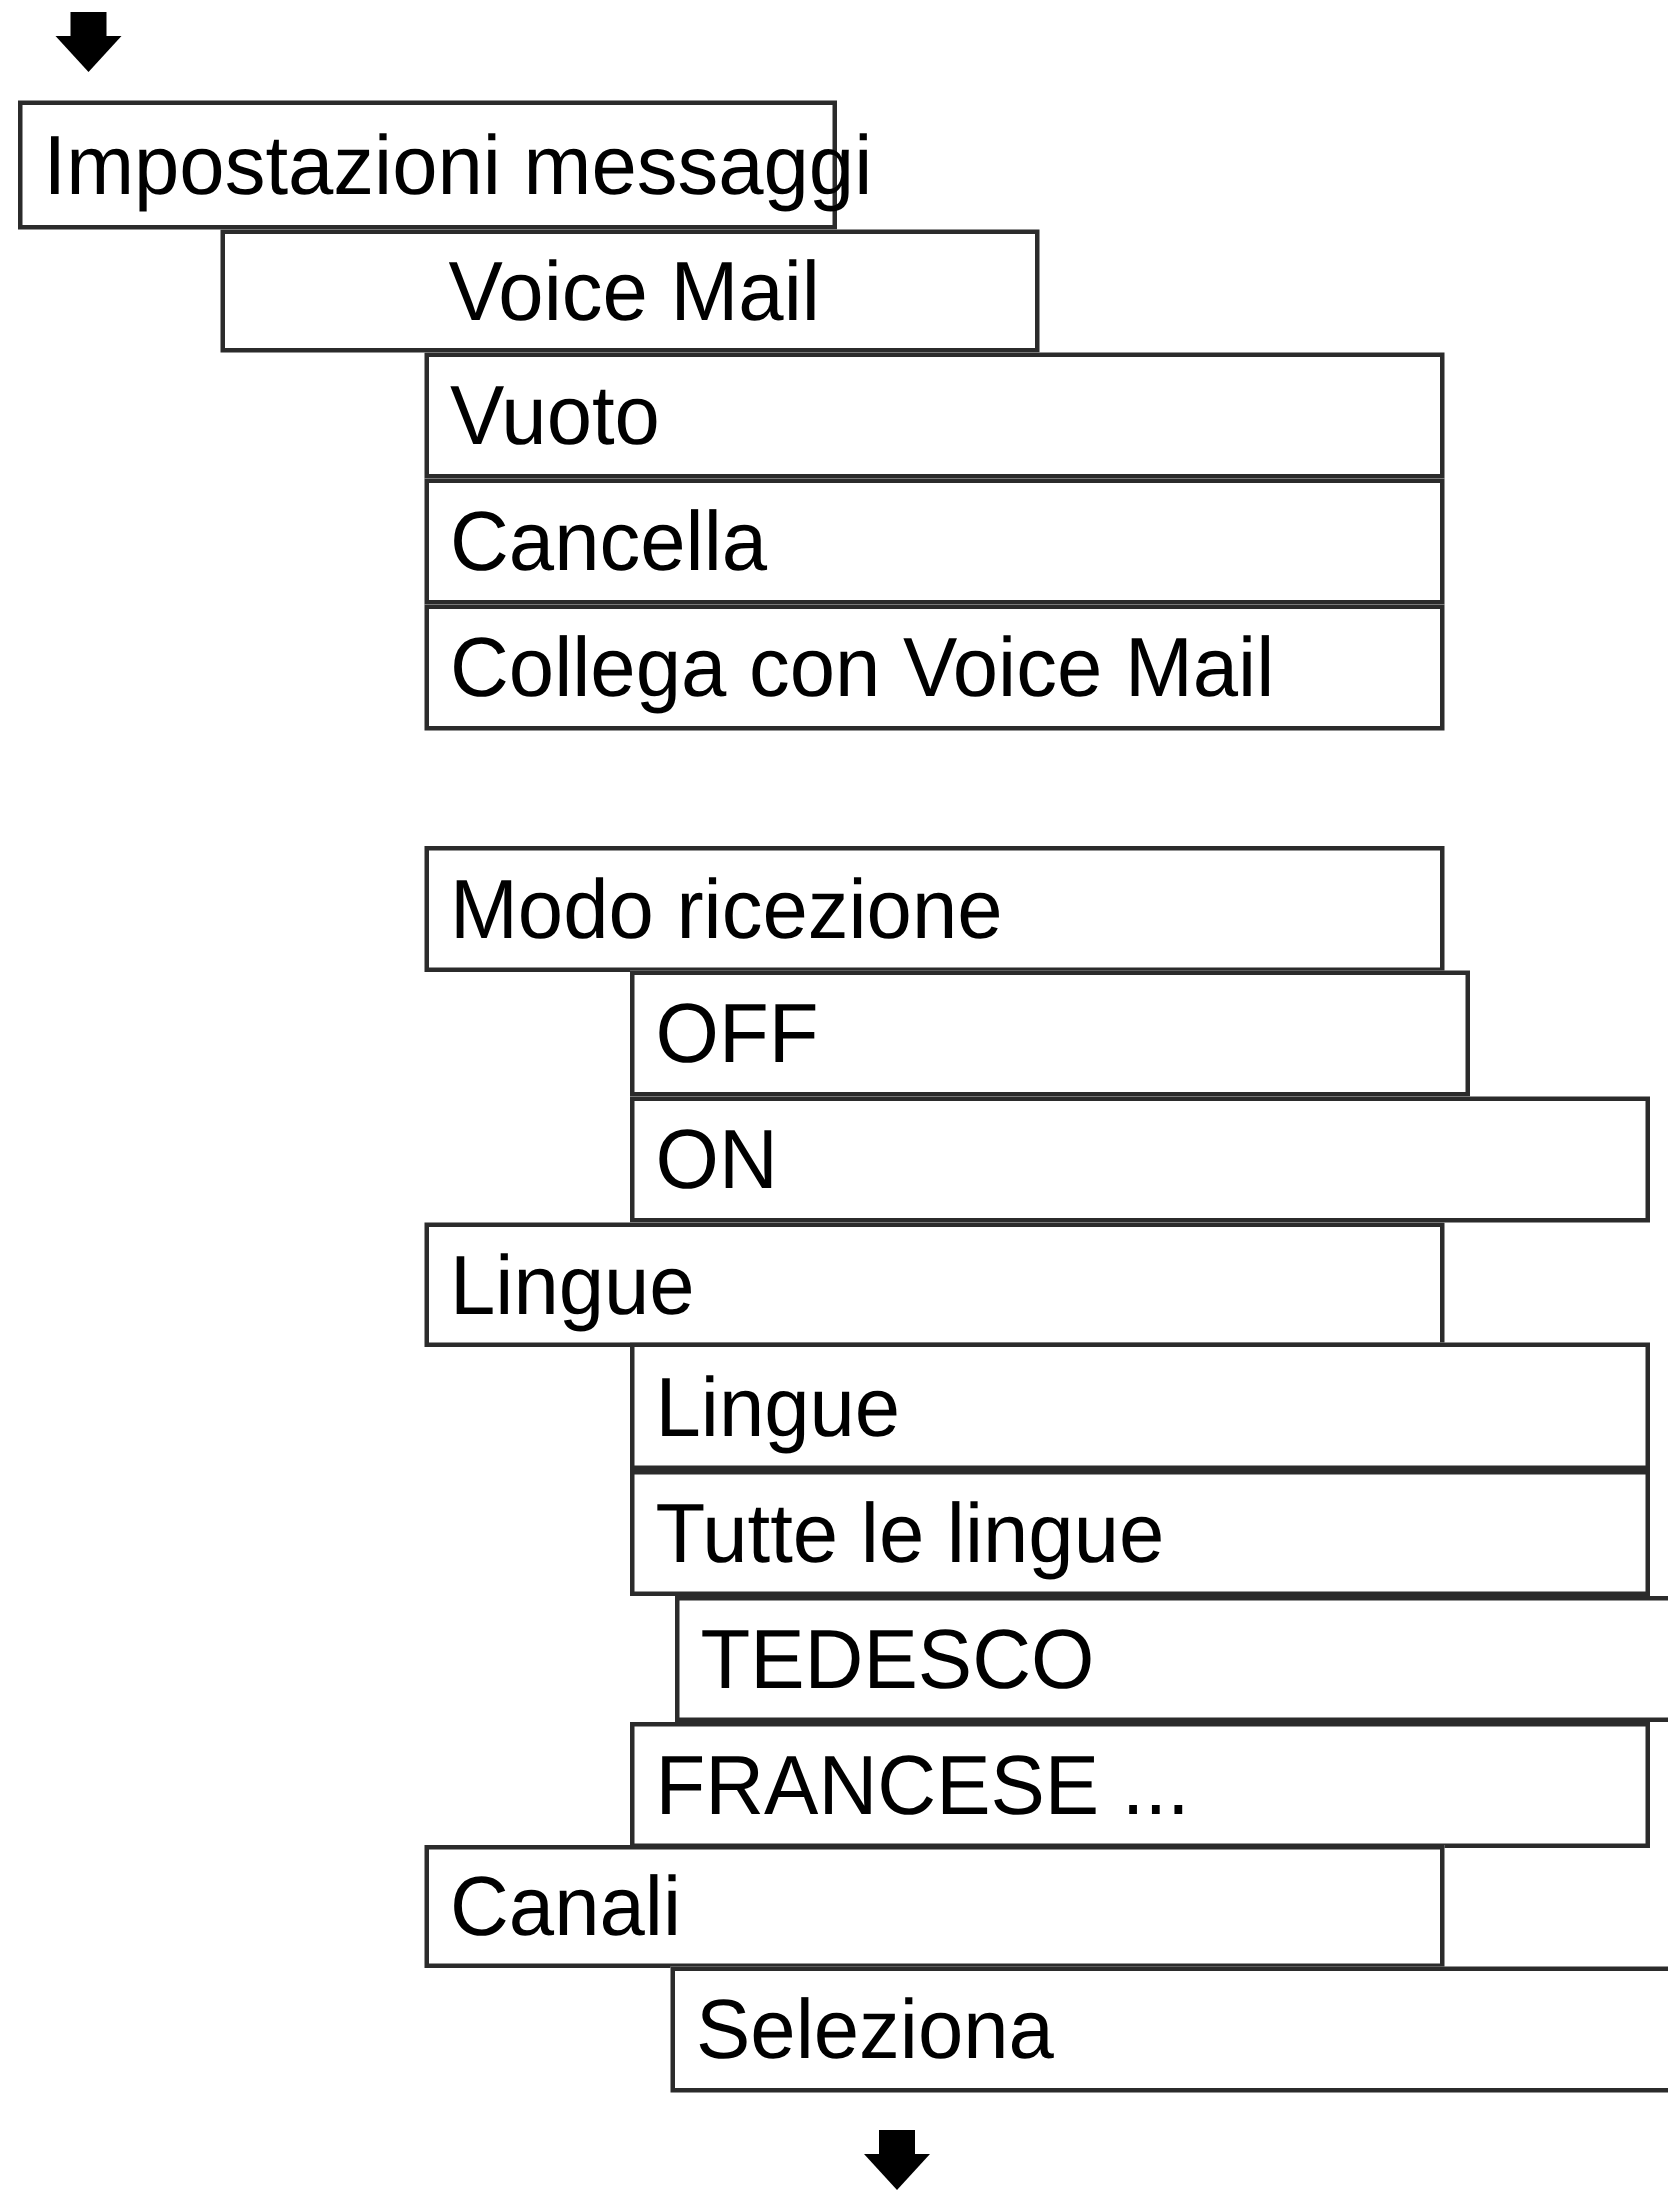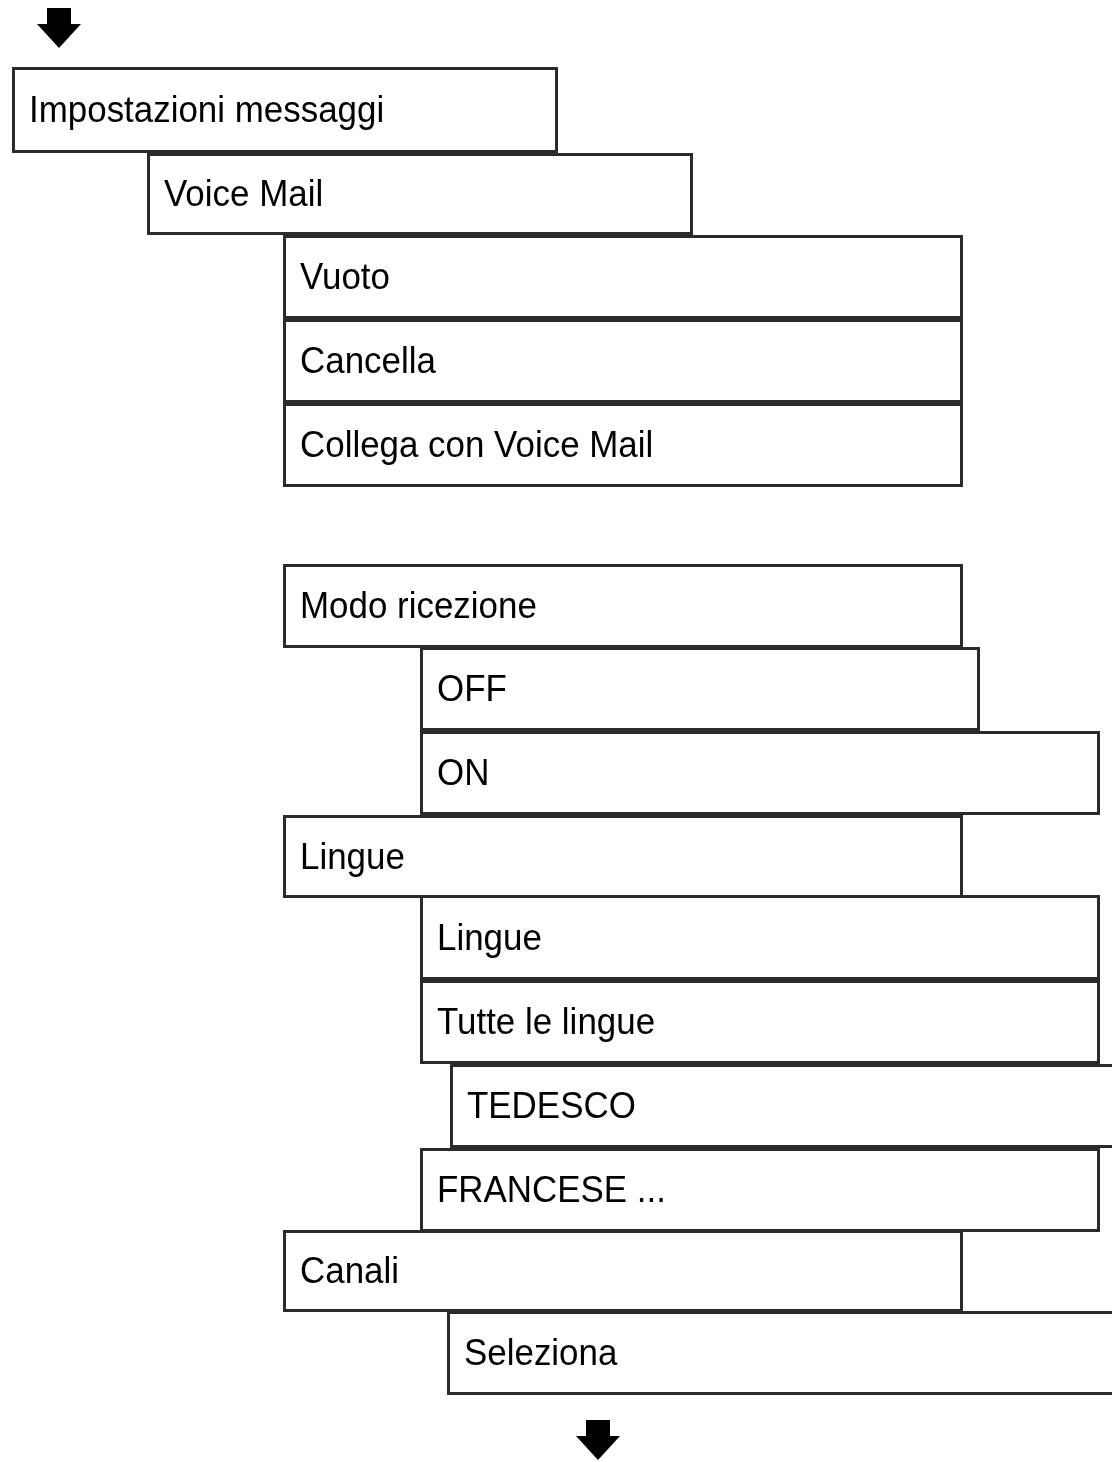--- a/index.html
+++ b/index.html
@@ -18,21 +18,21 @@
     overflow: hidden;
   }
   .node {
     position: absolute;
     box-sizing: border-box;
     border: 3px solid #2b2b2b;
     background: #ffffff;
     display: flex;
     align-items: center;
     color: #000000;
-    font-size: 36px;
+    font-size: 56px;
     line-height: 1;
     letter-spacing: 0px;
     white-space: nowrap;
     padding-left: 14px;
   }
   .node .label {
     display: inline-block;
     transform: scaleX(0.97);
     transform-origin: left center;
   }
@@ -54,21 +54,21 @@
     border-top: 24px solid #000000;
   }
 </style>
 </head>
 <body>
 
 <div id="canvas">
     <div class="node" style="left: 12px; top: 67px; width: 546px; height: 86px; z-index: 10;">
       <span class="label">Impostazioni messaggi</span>
     </div>
-    <div class="node" style="left: 147px; top: 153px; width: 546px; height: 82px; z-index: 11;">
+    <div class="node" style="left: 147px; top: 153px; width: 546px; height: 82px; z-index: 11; justify-content: center;">
       <span class="label">Voice Mail</span>
     </div>
     <div class="node" style="left: 283px; top: 235px; width: 680px; height: 84px; z-index: 12;">
       <span class="label">Vuoto</span>
     </div>
     <div class="node" style="left: 283px; top: 319px; width: 680px; height: 84px; z-index: 13;">
       <span class="label">Cancella</span>
     </div>
     <div class="node" style="left: 283px; top: 403px; width: 680px; height: 84px; z-index: 14;">
       <span class="label">Collega con Voice Mail</span>

